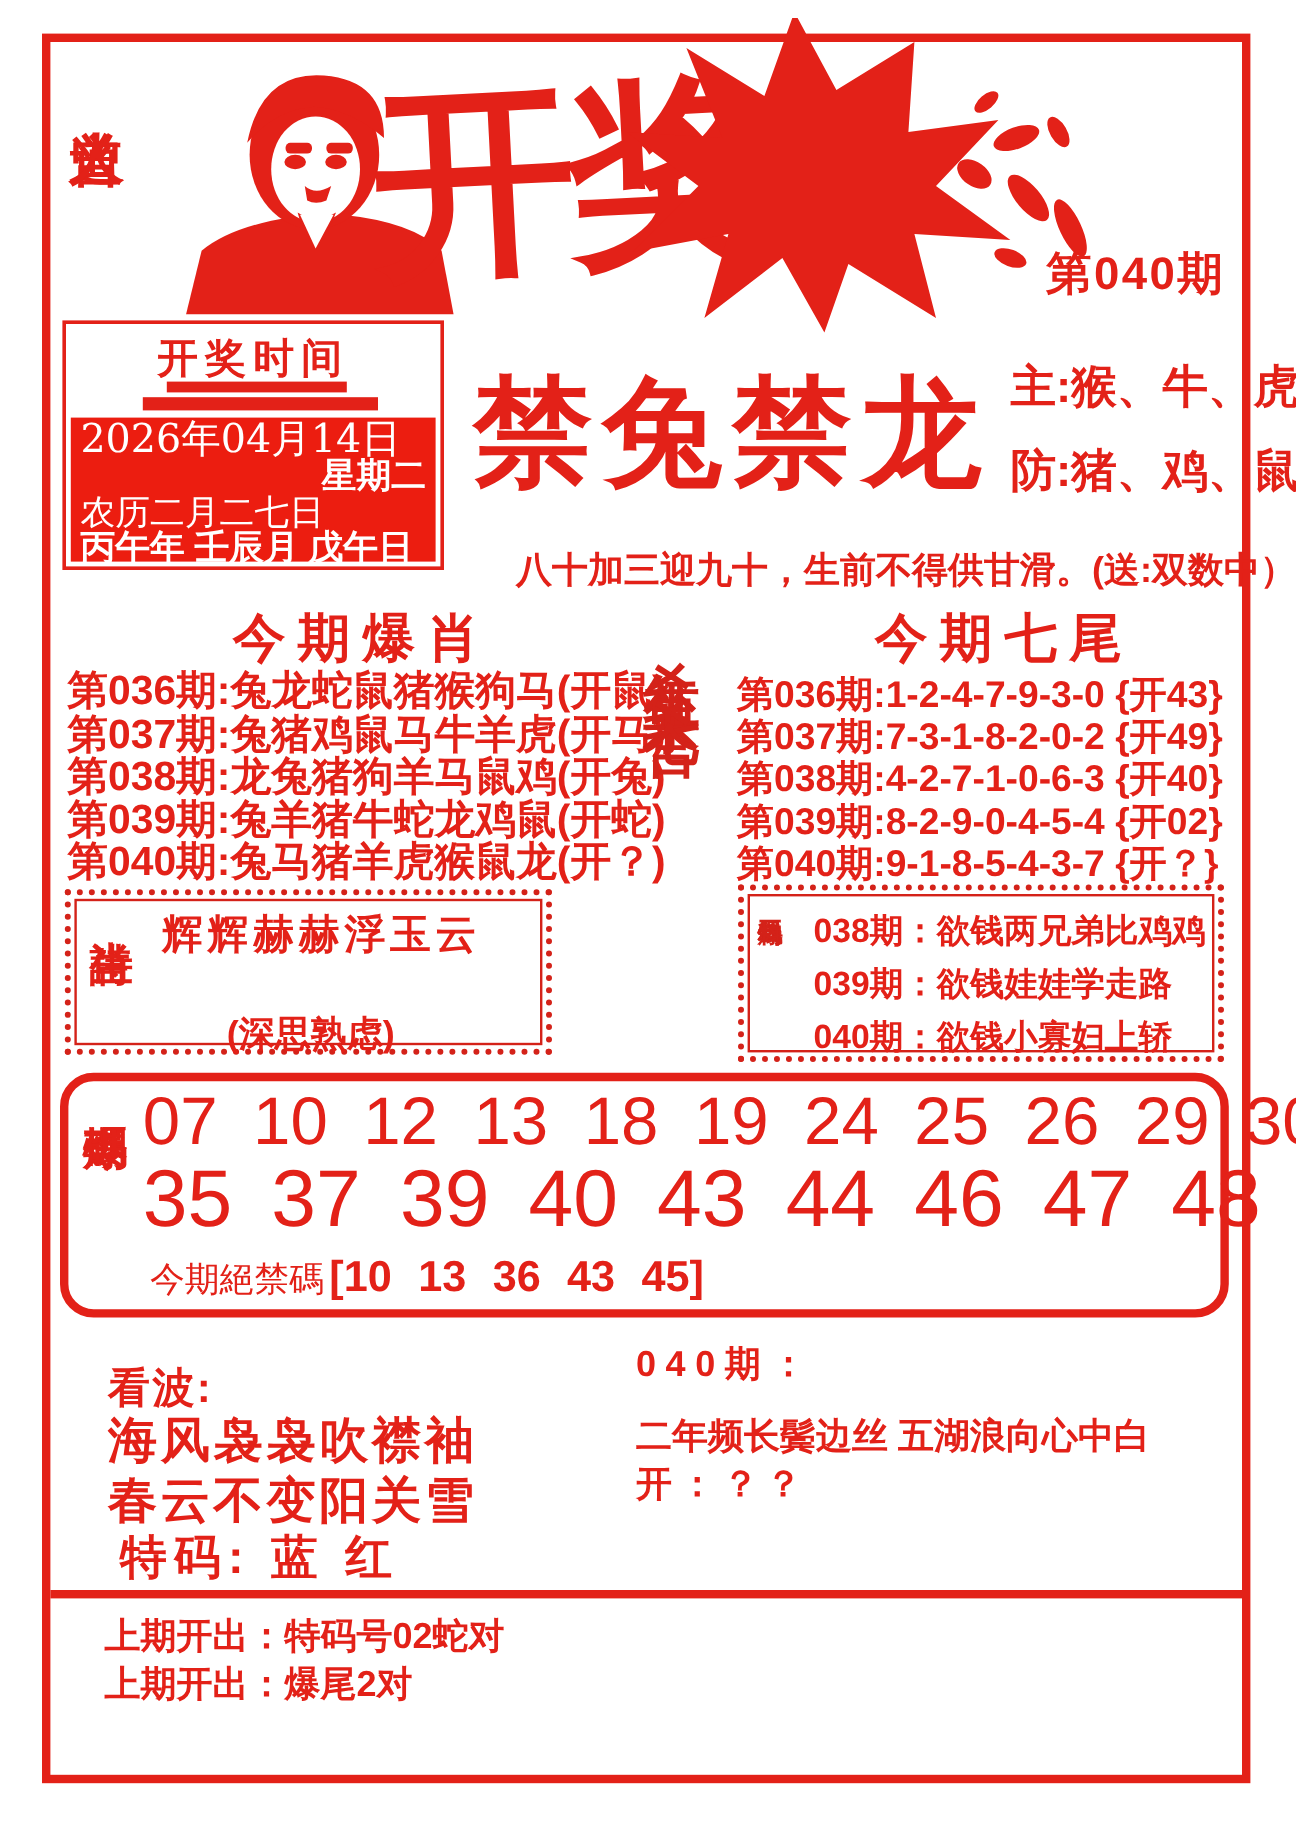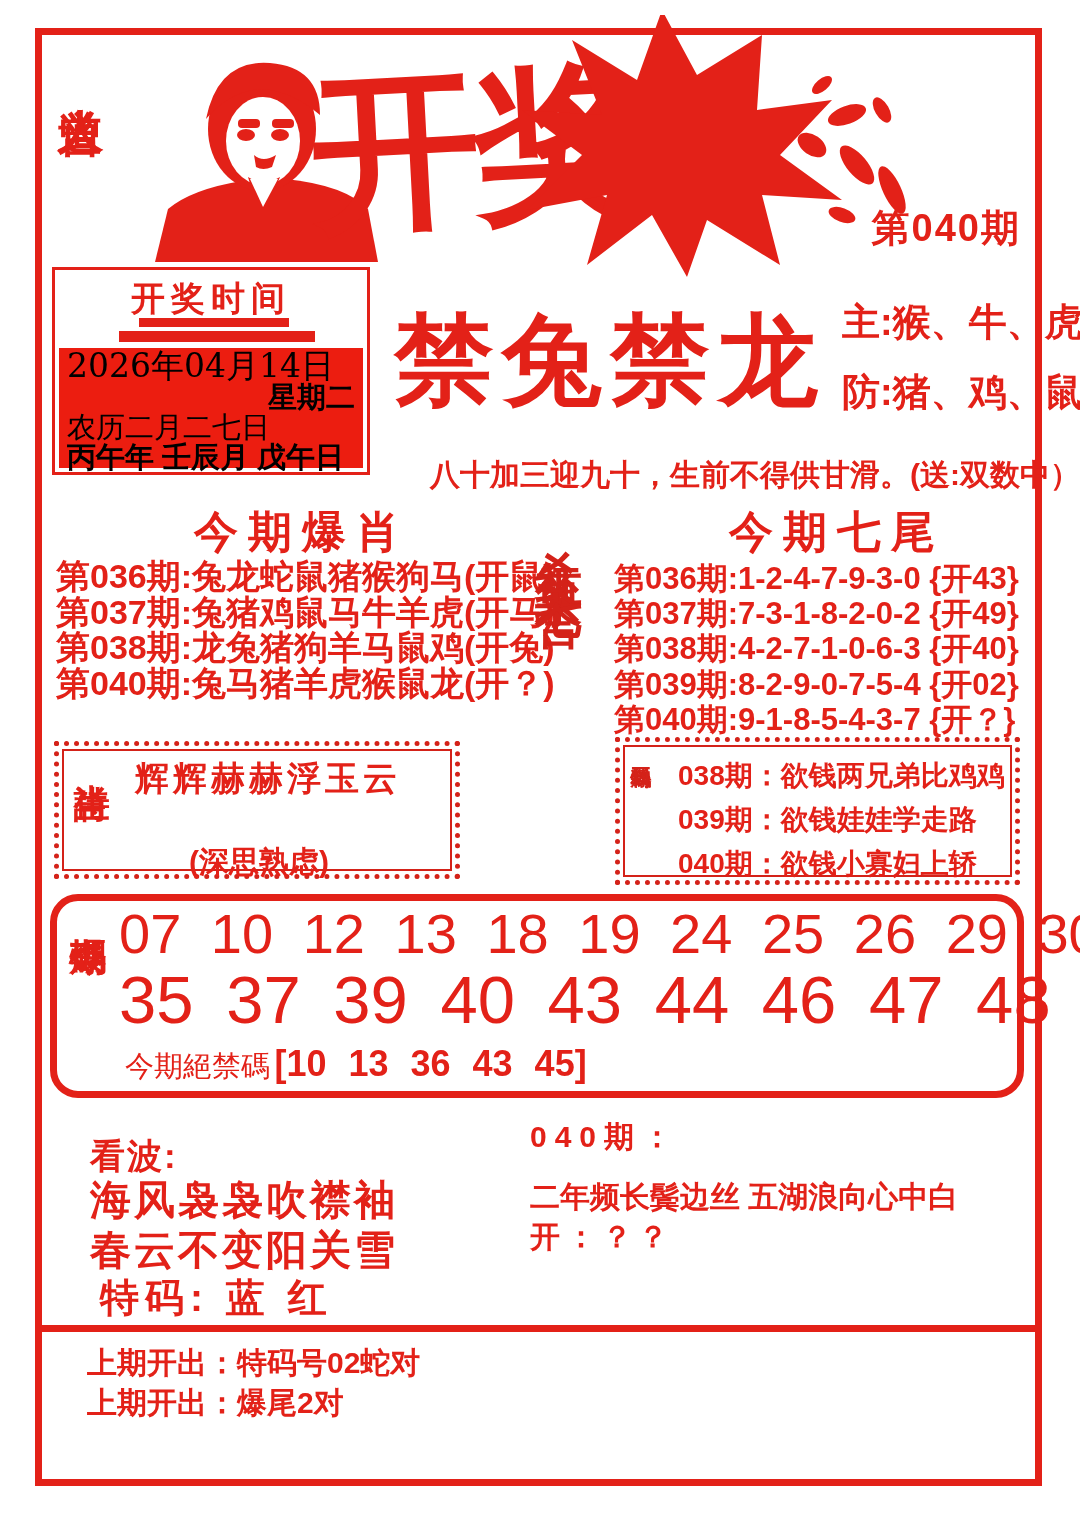--- a/index.html
+++ b/index.html
@@ -22,21 +22,21 @@
     font-family:"DejaVu Serif",serif;transform:rotate(-3deg);white-space:nowrap;}
   .starburst{left:470px;top:-20px;}
   .issue-no{right:14px;top:168px;font-size:38px;font-weight:bold;letter-spacing:2px;}
   
   .dtbox{left:10px;top:232px;width:318px;height:208px;border:3px solid var(--red);}
   .dt-head{width:100%;text-align:center;top:6px;font-size:34px;font-weight:bold;
     font-family:"DejaVu Serif",serif;letter-spacing:6px;}
   .bar1{left:84px;top:48px;width:150px;height:9px;background:var(--red);}
   .bar2{left:64px;top:61px;width:196px;height:11px;background:var(--red);}
   .dt-fill{left:4px;right:4px;top:78px;height:120px;background:var(--fill);
-    color:#000000;padding:1px 8px;line-height:1.0;}
+    color:#ffffff;padding:1px 8px;line-height:1.0;}
   .dt-date{font-size:33px;font-family:"DejaVu Serif",serif;white-space:nowrap;}
   .dt-week{font-size:29px;font-weight:bold;text-align:right;margin-top:1px;}
   .dt-lunar{font-size:29px;font-family:"DejaVu Serif",serif;margin-top:1px;}
   .dt-gz{font-size:29px;font-weight:bold;margin-top:1px;white-space:nowrap;}
   
   .ban{left:352px;top:260px;font-size:100px;font-weight:900;letter-spacing:8px;
     font-family:"DejaVu Serif",serif;white-space:nowrap;}
   .zhu{left:800px;top:262px;font-size:38px;font-weight:900;white-space:nowrap;}
   .fang{left:800px;top:332px;font-size:38px;font-weight:900;white-space:nowrap;}
   .verse{left:388px;top:420px;font-size:30px;font-weight:900;white-space:nowrap;}
@@ -140,31 +140,32 @@
   <div class="abs ban">禁兔禁龙</div>
   <div class="abs zhu">主:猴、牛、虎</div>
   <div class="abs fang">防:猪、鸡、鼠</div>
   <div class="abs verse">八十加三迎九十，生前不得供甘滑。(送:双数中）</div>
 
   <div class="abs bx-title">今期爆肖</div>
   <div class="abs bx-rows">
     <div>第036期:兔龙蛇鼠猪猴狗马(开鼠)</div>
     <div>第037期:兔猪鸡鼠马牛羊虎(开马)</div>
     <div>第038期:龙兔猪狗羊马鼠鸡(开兔)</div>
+    <div>第039期:兔羊猪牛蛇龙鸡鼠(开蛇)</div>
     <div>第040期:兔马猪羊虎猴鼠龙(开？)</div>
   </div>
 
   <div class="abs slogan vtext">杀红单杀七合</div>
 
   <div class="abs qw-title">今期七尾</div>
   <div class="abs qw-rows">
     <div>第036期:1-2-4-7-9-3-0 {开43}</div>
     <div>第037期:7-3-1-8-2-0-2 {开49}</div>
     <div>第038期:4-2-7-1-0-6-3 {开40}</div>
-    <div>第039期:8-2-9-0-7-5-4 {开02}</div>
+    <div>第039期:8-2-9-0-4-5-4 {开02}</div>
     <div>第040期:9-1-8-5-4-3-7 {开？}</div>
   </div>
 
   <div class="abs chain sxbox">
     <div class="chain-inner"></div>
     <div class="abs sx-label vtext">生肖詩</div>
     <div class="abs sx-l1">辉辉赫赫浮玉云</div>
     <div class="abs sx-l3">(深思熟虑)</div>
   </div>
 

